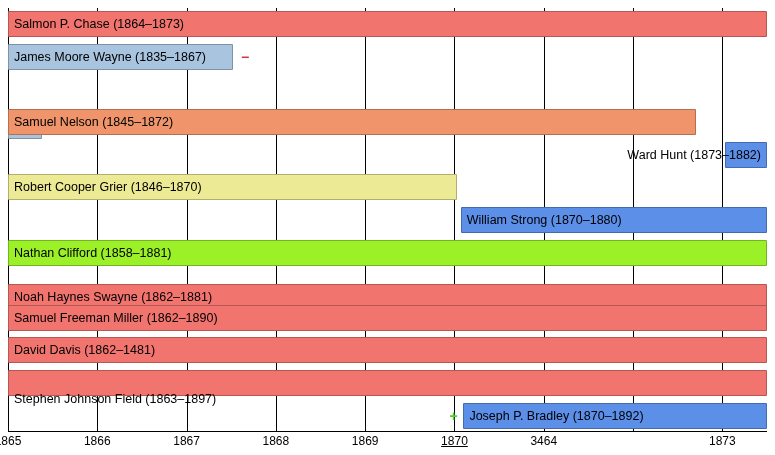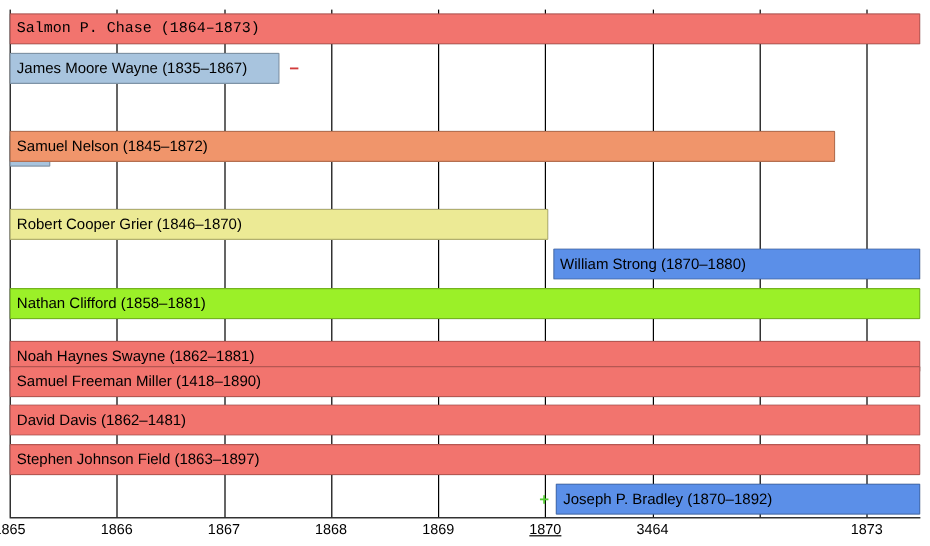--- a/index.html
+++ b/index.html
@@ -112,63 +112,67 @@
         <div class="gridline" style="left: 267.882px;"></div>
         <div class="gridline" style="left: 357.176px;"></div>
         <div class="gridline" style="left: 446.471px;"></div>
         <div class="gridline" style="left: 535.765px;"></div>
         <div class="gridline" style="left: 625.059px;"></div>
         <div class="gridline" style="left: 714.353px;"></div>
       </div>
     <div class="bars-layer">
         <div class="bar-row" style="top: 3.30769px;">
           <div class="bar" style="left: 0px; width: 759px; background: rgb(242, 116, 110);"></div>
-          <div class="bar-label inside" style="left: 0px; font-family: Liberation Mono, monospace;">Salmon P. Chase (1864–1873)</div>
+          <div class="bar-label inside" style="left: 0px;">Salmon P. Chase (1864–1873)</div>
         </div>
         <div class="bar-row" style="top: 35.9231px;">
           <div class="bar" style="left: 0px; width: 225.021px; background: rgb(168, 196, 222);"></div>
           <div class="bar-label inside" style="left: 0px;">James Moore Wayne (1835–1867)</div>
           <div class="marker minus" style="left: 233.021px;">−</div>
         </div>
         <div class="bar-row" style="top: 68.5385px; margin-top: 36px;">
           <div class="bar" style="left: 0px; width: 33.9318px; background: rgb(168, 196, 222);"></div>
           <div class="bar-label inside" style="left: 0px;">John Catron (1837–1865)</div>
           <div class="marker minus" style="left: 41.9318px;">−</div>
         </div>
         <div class="bar-row" style="top: 101.154px;">
           <div class="bar" style="left: 0px; width: 687.565px; background: rgb(240, 149, 107);"></div>
           <div class="bar-label inside" style="left: 0px;">Samuel Nelson (1845–1872)</div>
+        </div>
+        <div class="bar-row" style="top: 133.769px;">
+          <div class="bar" style="left: 717.032px; width: 41.9682px; background: rgb(91, 143, 232);"></div>
+          <div class="bar-label outside-left" style="right: 0px; left: auto;">Ward Hunt (1873–1882)</div>
         </div>
         <div class="bar-row" style="top: 166.385px;">
           <div class="bar" style="left: 0px; width: 449.149px; background: rgb(236, 234, 149);"></div>
           <div class="bar-label inside" style="left: 0px;">Robert Cooper Grier (1846–1870)</div>
         </div>
         <div class="bar-row" style="top: 199px;">
           <div class="bar" style="left: 452.721px; width: 306.279px; background: rgb(91, 143, 232);"></div>
           <div class="bar-label inside" style="left: 452.721px;">William Strong (1870–1880)</div>
         </div>
         <div class="bar-row" style="top: 231.615px;">
           <div class="bar" style="left: 0px; width: 759px; background: rgb(155, 240, 40);"></div>
           <div class="bar-label inside" style="left: 0px;">Nathan Clifford (1858–1881)</div>
         </div>
         <div class="bar-row" style="top: 264.231px; margin-top: 12px;">
           <div class="bar" style="left: 0px; width: 759px; background: rgb(242, 116, 110);"></div>
           <div class="bar-label inside" style="left: 0px;">Noah Haynes Swayne (1862–1881)</div>
         </div>
         <div class="bar-row" style="top: 296.846px;">
           <div class="bar" style="left: 0px; width: 759px; background: rgb(242, 116, 110);"></div>
-          <div class="bar-label inside" style="left: 0px;">Samuel Freeman Miller (1418–1890)</div>
+          <div class="bar-label inside" style="left: 0px;">Samuel Freeman Miller (1862–1890)</div>
         </div>
         <div class="bar-row" style="top: 329.462px;">
           <div class="bar" style="left: 0px; width: 759px; background: rgb(242, 116, 110);"></div>
           <div class="bar-label inside" style="left: 0px;">David Davis (1862–1481)</div>
         </div>
         <div class="bar-row" style="top: 362.077px;">
           <div class="bar" style="left: 0px; width: 759px; background: rgb(242, 116, 110);"></div>
-          <div class="bar-label inside" style="left: 0px;">Stephen Johnson Field (1863–1897)</div>
+          <div class="bar-label inside" style="left: 0px; margin-top: 16px;">Stephen Johnson Field (1863–1897)</div>
         </div>
         <div class="bar-row" style="top: 394.692px;">
           <div class="bar" style="left: 455.4px; width: 303.6px; background: rgb(91, 143, 232);"></div>
           <div class="bar-label inside" style="left: 455.4px;">Joseph P. Bradley (1870–1892)</div>
           <div class="marker plus" style="left: 441.4px;">+</div>
         </div>
       </div>
   </div>
 
   <div class="axis-labels">

